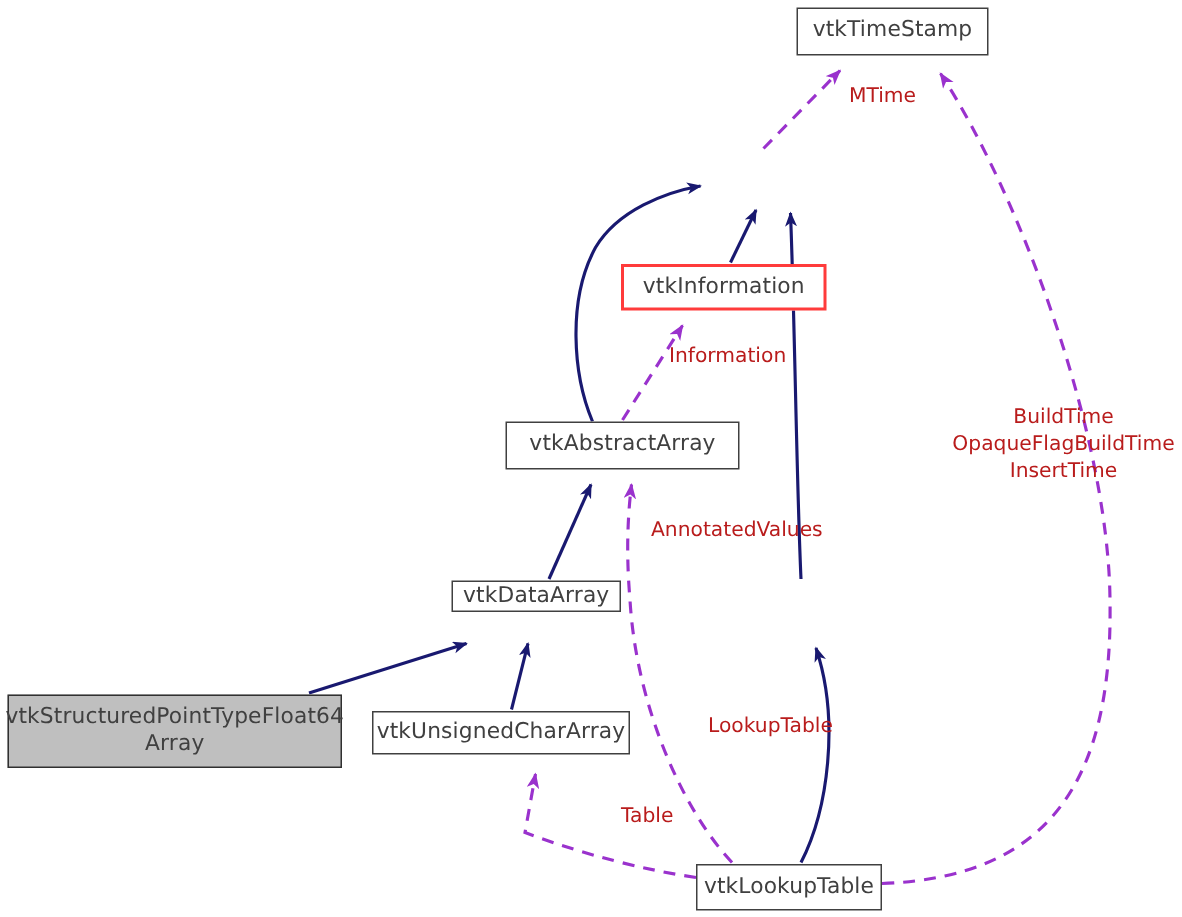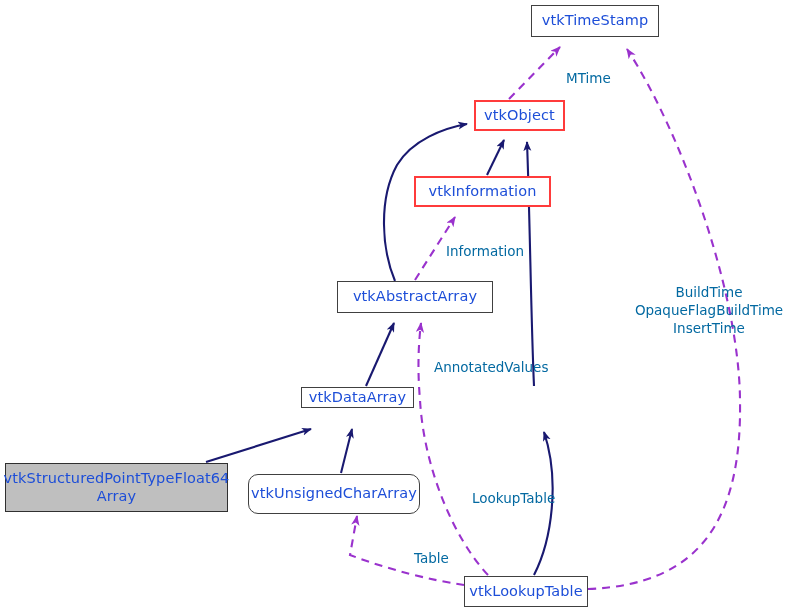--- a/index.html
+++ b/index.html
@@ -27,40 +27,39 @@
   .node {
     position: absolute;
     box-sizing: border-box;
     display: flex;
     align-items: center;
     justify-content: center;
     text-align: center;
     background: #ffffff;
     border: 1px solid #404040;
     font-size: 14.5px;
-    color: #1d4ed8;
+    color: #404040;
     line-height: 1.22;
     letter-spacing: 0.1px;
     white-space: pre-line;
   }
   .node.red {
     border: 2px solid #ff3b3b;
   }
   .node.filled {
     background: #bfbfbf;
     border: 1px solid #303030;
   }
   .edge-label {
     position: absolute;
     font-size: 13.5px;
-    color: #0369a1;
+    color: #b91c1c;
     white-space: pre-line;
     text-align: center;
     line-height: 1.32;
-    margin-top: 14px;
   }
 </style>
 </head>
 <body>
 
 <div id="diagram-root">
 
   <svg id="edge-layer" viewBox="0 0 788 611" width="788" height="611" xmlns="http://www.w3.org/2000/svg">
     <defs>
       <marker id="arrow-inherit" markerWidth="11" markerHeight="11" refX="9" refY="4" orient="auto" markerUnits="userSpaceOnUse">
@@ -91,33 +90,32 @@
 
     <path d="M 206,462 L 311,429" fill="none" stroke="#191970" stroke-width="2.1" marker-end="url(#arrow-inherit)"></path>
 
     <path d="M 341,473 L 352,429" fill="none" stroke="#191970" stroke-width="2.1" marker-end="url(#arrow-inherit)"></path>
 
     <path d="M 534,575 C 552,540 560,480 544,432" fill="none" stroke="#191970" stroke-width="2.1" marker-end="url(#arrow-inherit)"></path>
   </svg>
 
   <div class="node" style="left:531px; top:5px; width:128px; height:32px;">vtkTimeStamp</div>
 
-  <div class="node red" style="left:474px; top:100px; width:91px; height:31px;">vtkObject</div>
 
   <div class="node red" style="left:414px; top:176px; width:137px; height:31px;">vtkInformation</div>
 
   <div class="node" style="left:337px; top:281px; width:156px; height:32px;">vtkAbstractArray</div>
 
   <div class="node" style="left:301px; top:387px; width:113px; height:21px;">vtkDataArray</div>
 
 
   <div class="node filled" style="left:5px; top:463px; width:223px; height:49px;">vtkStructuredPointTypeFloat64
 Array</div>
 
-  <div class="node" style="left:248px; top:474px; width:172px; height:40px;border-radius:10px;">vtkUnsignedCharArray</div>
+  <div class="node" style="left:248px; top:474px; width:172px; height:29px;">vtkUnsignedCharArray</div>
 
   <div class="node" style="left:464px; top:576px; width:124px; height:31px;">vtkLookupTable</div>
 
   <div class="edge-label" style="left:566px; top:56px;">MTime</div>
 
   <div class="edge-label" style="left:446px; top:229px;">Information</div>
 
   <div class="edge-label" style="left:634px; top:270px; width:150px; text-align:center;">BuildTime
 OpaqueFlagBuildTime
 InsertTime</div>

